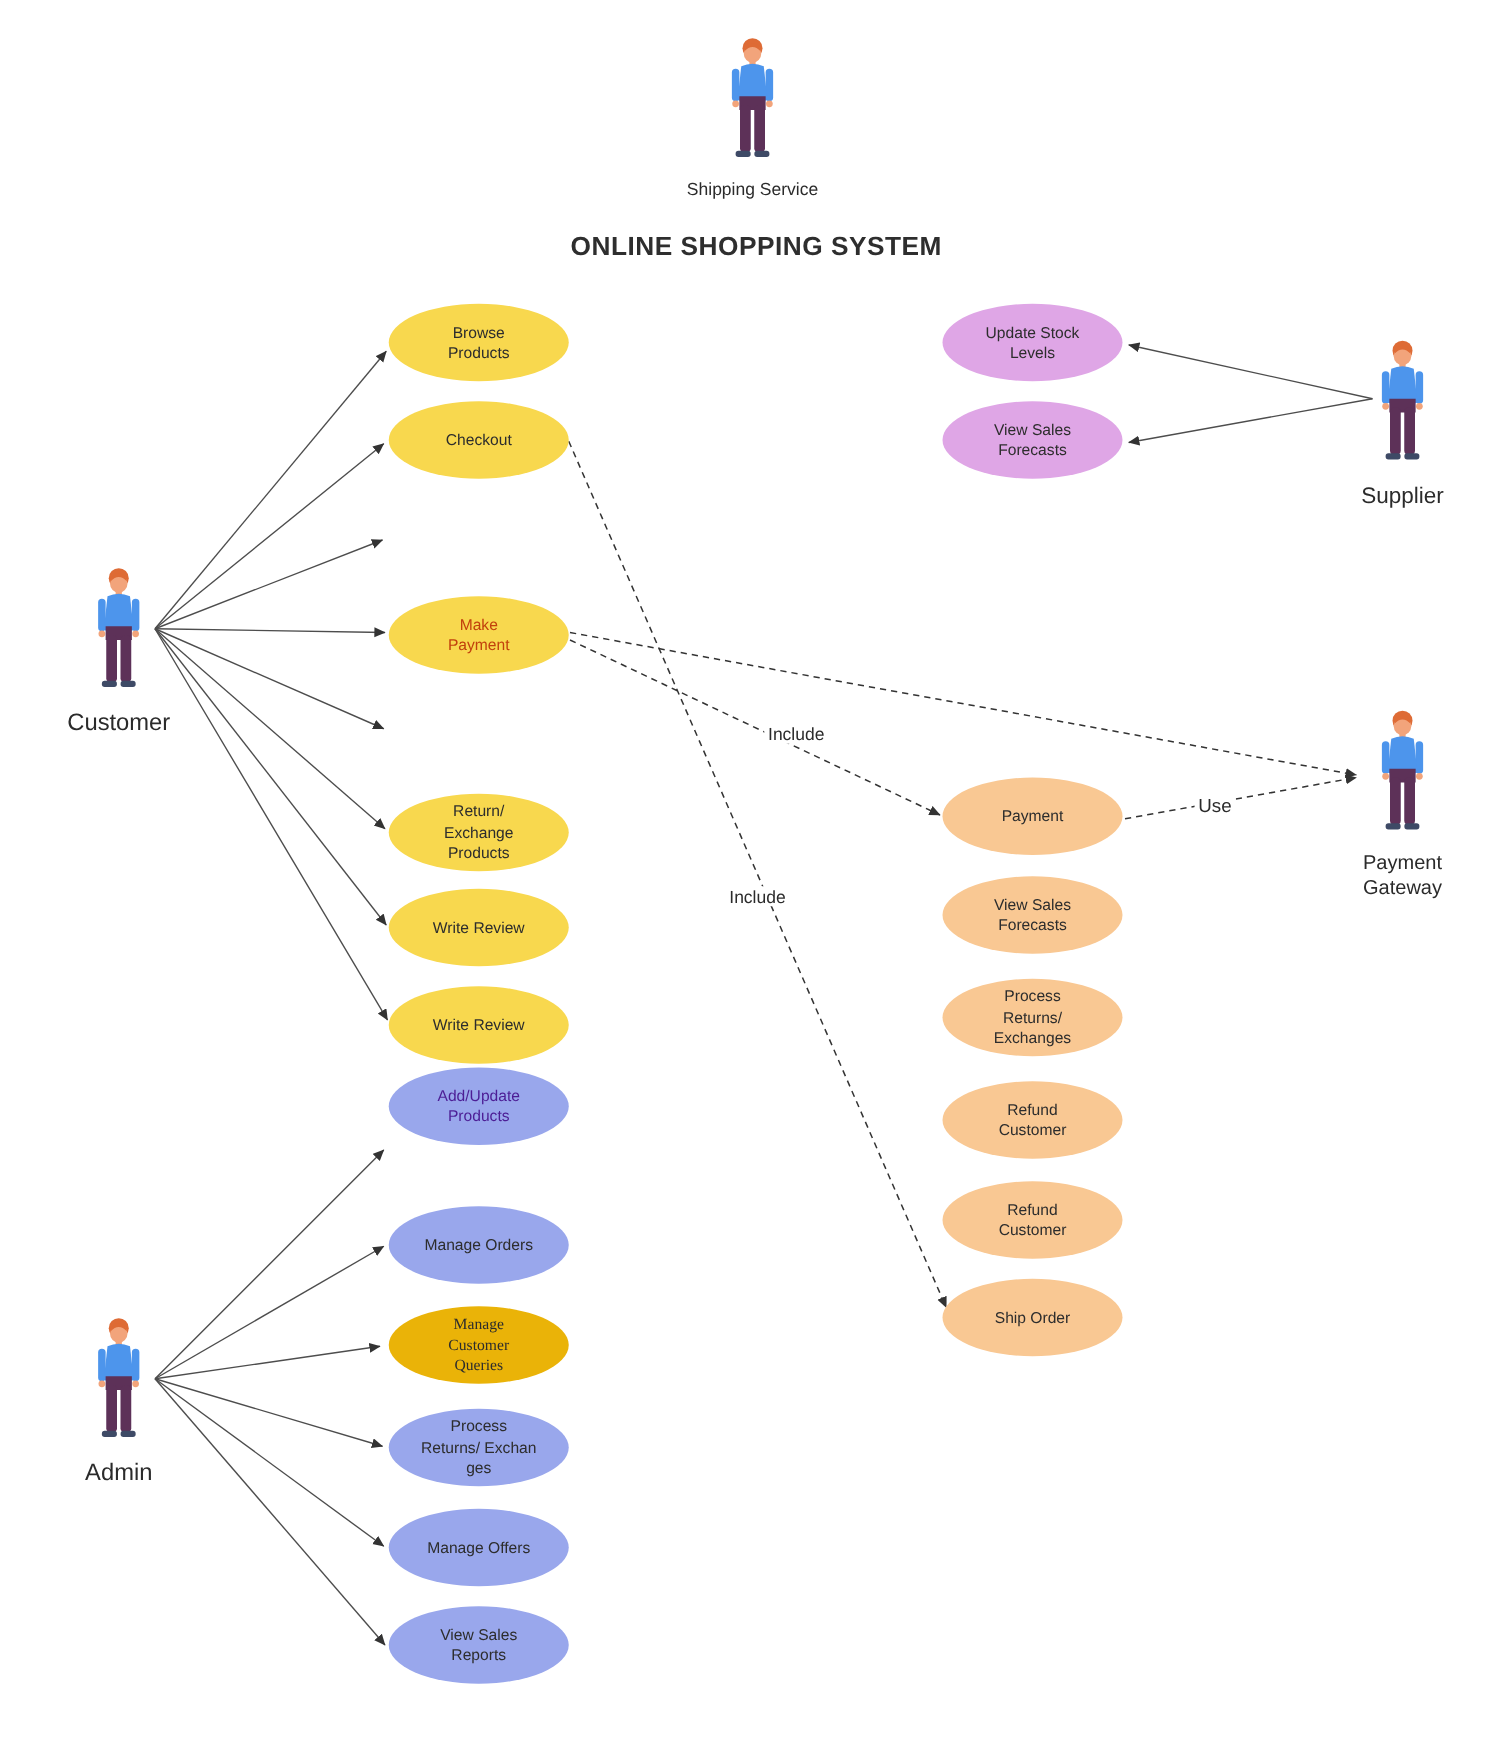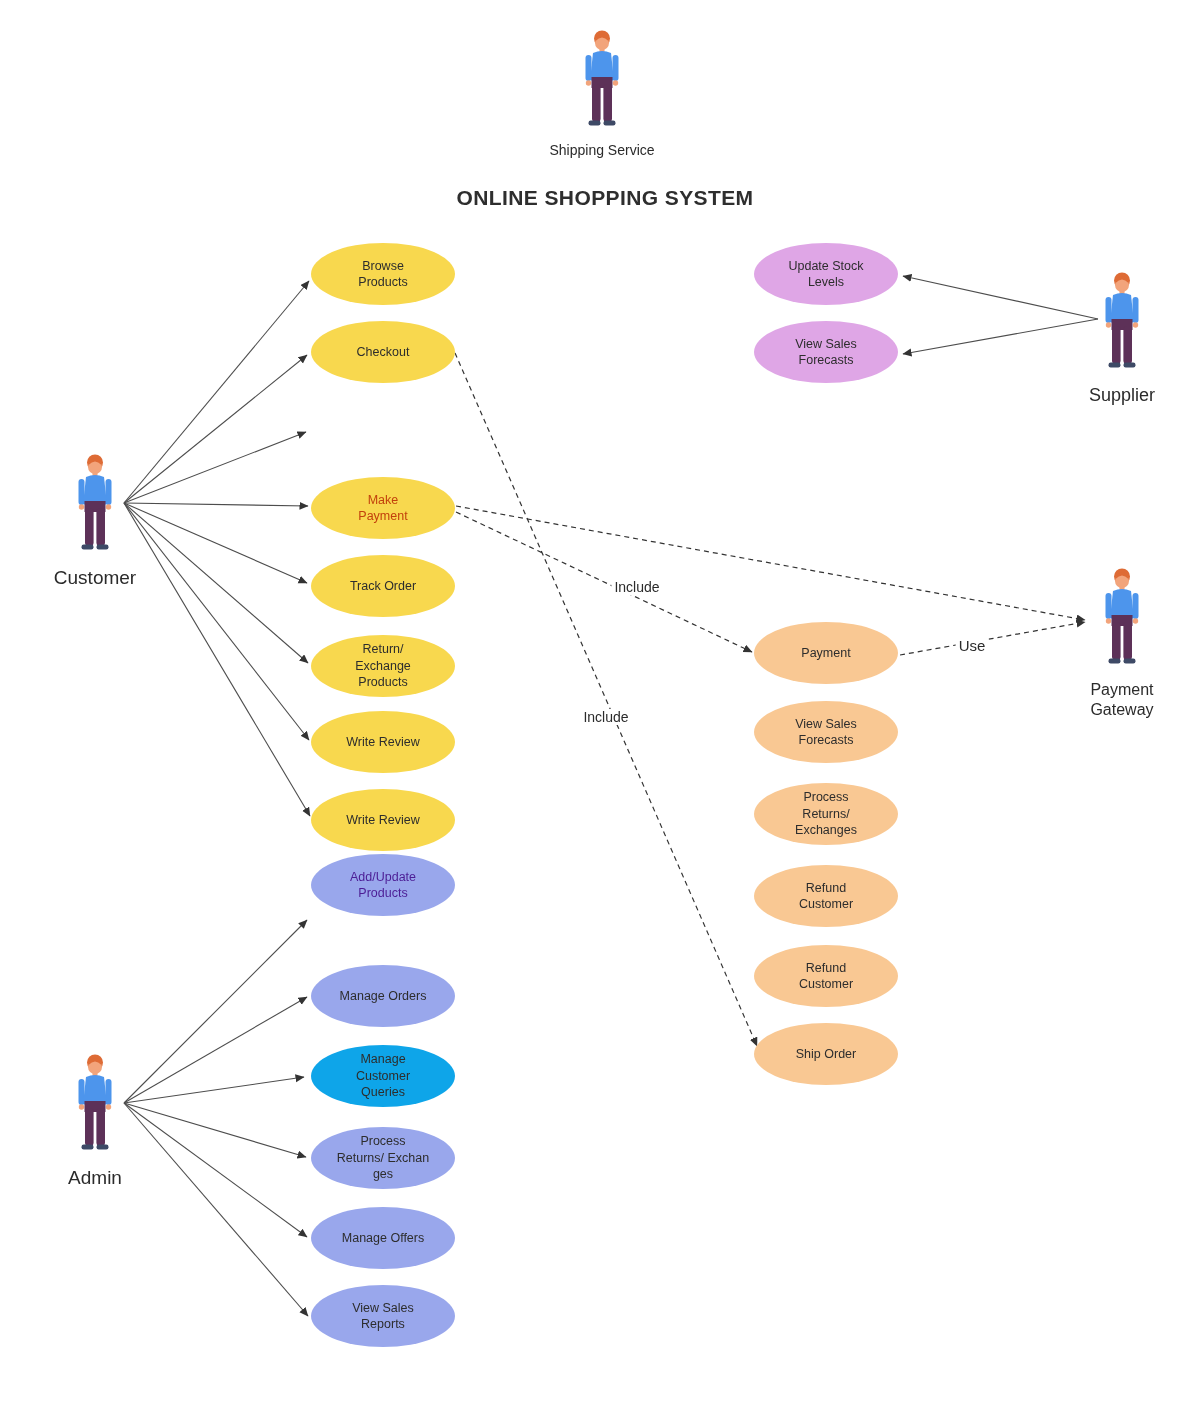--- a/index.html
+++ b/index.html
@@ -68,21 +68,20 @@
       <line x1="456" y1="506" x2="1085" y2="620" class="dashed" marker-end="url(#arrow)"></line>
       <line x1="900" y1="655" x2="1085" y2="622" class="dashed" marker-end="url(#arrow)"></line>
     </svg>
 
   <h1 class="diagram-title">ONLINE SHOPPING SYSTEM</h1>
 <div class="usecase" style="left: 311px; top: 243px; width: 144px; height: 62px; background: rgb(248, 216, 78); color: rgb(45, 45, 45);">Browse
 Products</div>
     <div class="usecase" style="left: 311px; top: 321px; width: 144px; height: 62px; background: rgb(248, 216, 78); color: rgb(45, 45, 45);">Checkout</div>
     <div class="usecase" style="left: 311px; top: 477px; width: 144px; height: 62px; background: rgb(248, 216, 78); color: #c2410c;">Make
 Payment</div>
-    <div class="usecase" style="left: 311px; top: 555px; width: 144px; height: 62px; background: rgb(248, 216, 78); color: rgb(45, 45, 45);">Track Order</div>
     <div class="usecase" style="left: 311px; top: 635px; width: 144px; height: 62px; background: rgb(248, 216, 78); color: rgb(45, 45, 45);">Return/
 Exchange
 Products</div>
     <div class="usecase" style="left: 311px; top: 711px; width: 144px; height: 62px; background: rgb(248, 216, 78); color: rgb(45, 45, 45);">Write Review</div>
     <div class="usecase" style="left: 311px; top: 789px; width: 144px; height: 62px; background: rgb(248, 216, 78); color: rgb(45, 45, 45);">Write Review</div>
     <div class="usecase" style="left: 754px; top: 243px; width: 144px; height: 62px; background: rgb(223, 166, 230); color: rgb(45, 45, 45);">Update Stock
 Levels</div>
     <div class="usecase" style="left: 754px; top: 321px; width: 144px; height: 62px; background: rgb(223, 166, 230); color: rgb(45, 45, 45);">View Sales
 Forecasts</div>
     <div class="usecase" style="left: 754px; top: 622px; width: 144px; height: 62px; background: rgb(249, 200, 147); color: rgb(45, 45, 45);">Payment</div>
@@ -92,21 +91,21 @@
 Returns/
 Exchanges</div>
     <div class="usecase" style="left: 754px; top: 865px; width: 144px; height: 62px; background: rgb(249, 200, 147); color: rgb(45, 45, 45);">Refund
 Customer</div>
     <div class="usecase" style="left: 754px; top: 945px; width: 144px; height: 62px; background: rgb(249, 200, 147); color: rgb(45, 45, 45);">Refund
 Customer</div>
     <div class="usecase" style="left: 754px; top: 1023px; width: 144px; height: 62px; background: rgb(249, 200, 147); color: rgb(45, 45, 45);">Ship Order</div>
     <div class="usecase" style="left: 311px; top: 854px; width: 144px; height: 62px; background: rgb(153, 167, 236); color: #4c1d95;">Add/Update
 Products</div>
     <div class="usecase" style="left: 311px; top: 965px; width: 144px; height: 62px; background: rgb(153, 167, 236); color: rgb(45, 45, 45);">Manage Orders</div>
-    <div class="usecase" style="left: 311px; top: 1045px; width: 144px; height: 62px; background: #0ea5e9; color: rgb(45, 45, 45);">Manage
+    <div class="usecase" style="left: 311px; top: 1045px; width: 144px; height: 62px; background: #eab308; color: rgb(45, 45, 45); font-family: Liberation Serif, serif;">Manage
 Customer
 Queries</div>
     <div class="usecase" style="left: 311px; top: 1127px; width: 144px; height: 62px; background: rgb(153, 167, 236); color: rgb(45, 45, 45);">Process
 Returns/ Exchan
 ges</div>
     <div class="usecase" style="left: 311px; top: 1207px; width: 144px; height: 62px; background: rgb(153, 167, 236); color: rgb(45, 45, 45);">Manage Offers</div>
     <div class="usecase" style="left: 311px; top: 1285px; width: 144px; height: 62px; background: rgb(153, 167, 236); color: rgb(45, 45, 45);">View Sales
 Reports</div>
     <div class="actor" style="left: 574px; top: 28px;">
       <div><svg width="56" height="104" viewBox="0 0 56 104" xmlns="http://www.w3.org/2000/svg">

